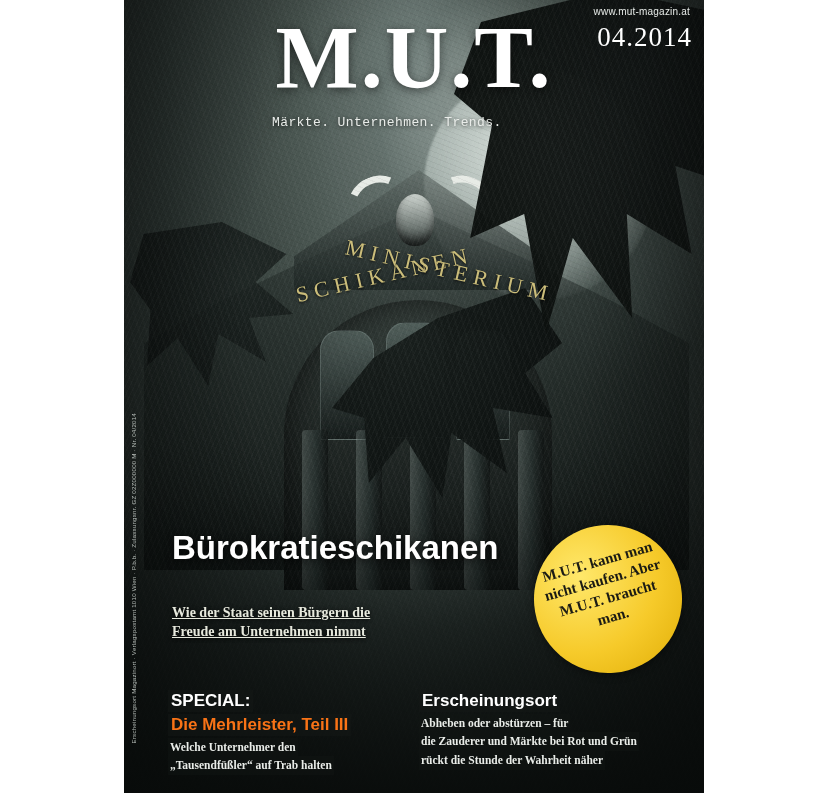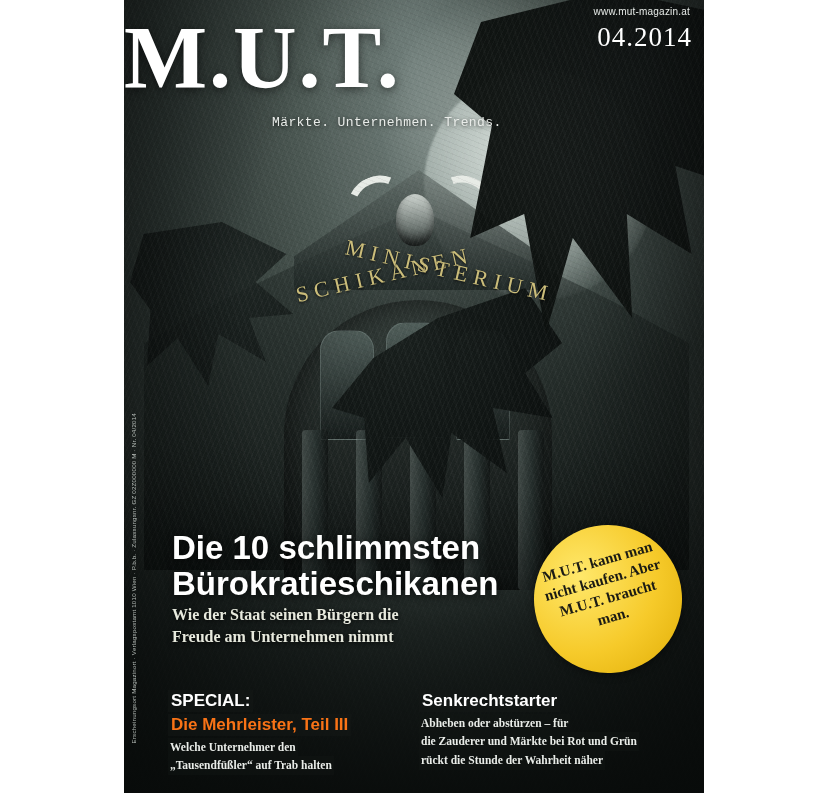--- a/index.html
+++ b/index.html
@@ -150,20 +150,21 @@
     border-radius: 50%;
     border-color: #e7ebe6 transparent transparent transparent;
   }
   .devil .horn.left  { left: -34px; transform: rotate(-22deg); }
   .devil .horn.right { left: 52px;  transform: rotate(22deg) scaleX(-1); }
 
   
   .masthead {
     position: absolute;
     left: 0; right: 0; top: 14px;
+    text-align: center;
     color: #ffffff;
     font-family: "Liberation Serif", serif;
     font-weight: bold;
     font-size: 88px;
     letter-spacing: 2px;
     line-height: 1;
     text-shadow: 0 2px 10px rgba(0,0,0,.55);
   }
   .subline {
     position: absolute;
@@ -222,23 +223,24 @@
     line-height: 1.08;
     text-shadow: 0 2px 8px rgba(0,0,0,.75);
   }
   .subhead {
     position: absolute;
     left: 48px; top: 604px;
     width: 330px;
     color: #e7e9dd;
     font-family: "Liberation Serif", serif;
     font-weight: bold;
-    font-size: 16px;
+    font-size: 14px;
     line-height: 1.35;
     text-shadow: 0 1px 5px rgba(0,0,0,.8);
+    text-decoration: underline;
   }
 
   
   .sticker {
     position: absolute;
     right: 22px; top: 525px;
     width: 148px; height: 148px;
     border-radius: 50%;
     background: radial-gradient(circle at 36% 30%, #ffe86b 0%, #f6ca2a 55%, #e0ad06 100%);
     box-shadow: 0 2px 8px rgba(0,0,0,.45);
@@ -341,21 +343,20 @@
 
   <div class="masthead">M.U.T.</div>
   <div class="subline">Märkte. Unternehmen. Trends.</div>
 
   <div class="gate-text">
     <div class="left">SCHIKANEN</div>
     <div class="right">MINISTERIUM</div>
   </div>
 
   <div class="headline">
-    <div>Die 10 schlimmsten</div>
     <div>Bürokratieschikanen</div>
   </div>
   <div class="subhead">
     <div>Wie der Staat seinen Bürgern die</div>
     <div>Freude am Unternehmen nimmt</div>
   </div>
 
   <div class="sticker">
     <span>M.U.T. kann man nicht kaufen. Aber M.U.T. braucht man.</span>
   </div>
@@ -364,21 +365,21 @@
     <div class="teaser">
       <div><span class="t-kicker">SPECIAL:</span></div>
       <div><span class="t-title">Die Mehrleister, Teil III</span></div>
       <div class="t-body">
         <span>Welche Unternehmer den</span><br>
         <span>„Tausendfüßler“ auf Trab halten</span>
       </div>
     </div>
 
     <div class="teaser">
-      <div><span class="t-kicker">Senkrechtstarter</span></div>
+      <div><span class="t-kicker">Erscheinungsort</span></div>
       <div class="t-body">
         <span>Abheben oder abstürzen – für</span><br>
         <span>die Zauderer und Märkte bei Rot und Grün</span><br>
         <span>rückt die Stunde der Wahrheit näher</span>
       </div>
     </div>
   </div>
 
   <div class="imprint">Erscheinungsort Magazinort · Verlagspostamt 1010 Wien · P.b.b. · Zulassungsnr. GZ 02Z000000 M · Nr. 04/2014</div>
 </div>

